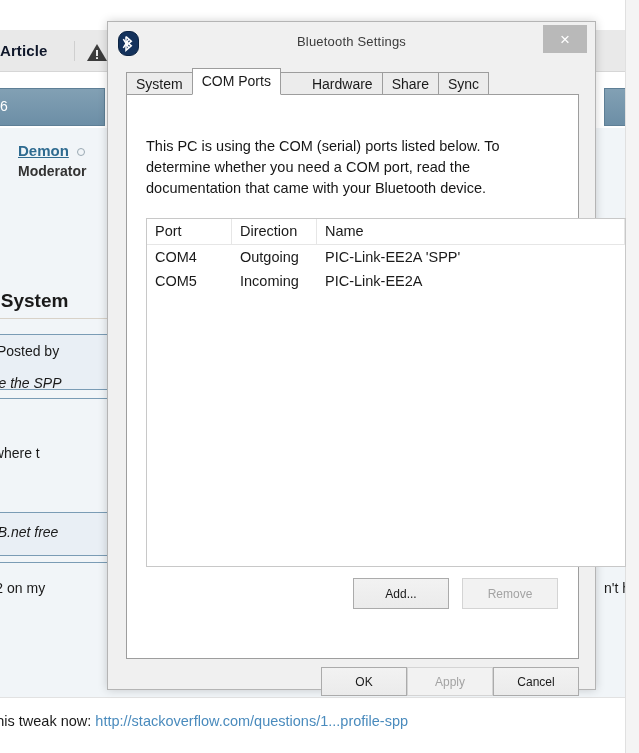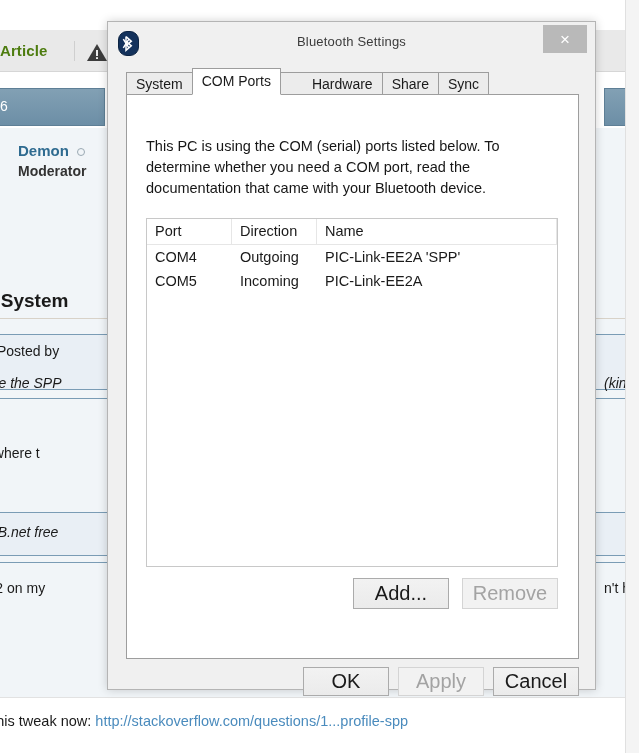--- a/index.html
+++ b/index.html
@@ -29,21 +29,21 @@
     width: 639px; height: 42px;
     background: #e9e9e9;
     border-bottom: 1px solid #d6d6d6;
     box-sizing: border-box;
   }
   .bg-topbar-label {
     position: absolute;
     left: 0px; top: 42px;
     font-size: 15px;
     font-weight: bold;
-    color: #4d7c0f;
+    color: #0f172a;
     letter-spacing: 0.1px;
   }
   .bg-topbar-sep {
     position: absolute;
     left: 74px; top: 41px;
     width: 1px; height: 20px;
     background: #cfcfcf;
   }
   .warn-icon {
     position: absolute;
@@ -89,20 +89,21 @@
     left: 0; top: 126px;
     width: 639px; height: 2px;
     background: #ffffff;
   }
   .bg-username {
     position: absolute;
     left: 18px; top: 142px;
     font-size: 15px;
     font-weight: bold;
     color: #2f6b90;
+    text-decoration: underline;
   }
   .bg-user-dot {
     position: absolute;
     left: 77px; top: 148px;
     width: 8px; height: 8px;
     border: 1px solid #9aa9b3;
     border-radius: 50%;
     background: #f1f5f8;
     box-sizing: border-box;
   }
@@ -273,21 +274,21 @@
     position: absolute;
     left: 19px; top: 41px;
     width: 400px;
     font-size: 14.5px;
     color: #161616;
     line-height: 21px;
   }
   .listbox {
     position: absolute;
     left: 19px; top: 123px;
-    width: 412px; height: 349px;
+    width: 480px; height: 349px;
     border: 1px solid #c8c8c8;
     background: #ffffff;
     box-sizing: border-box;
     overflow: hidden;
   }
   .lb-header {
     display: flex;
     height: 25px;
     border-bottom: 1px solid #e6e6e6;
     background: #ffffff;
@@ -322,42 +323,41 @@
     position: absolute;
     left: 19px; top: 483px;
     width: 412px;
     display: flex;
     justify-content: flex-end;
     gap: 13px;
   }
   .btn {
     width: 96px;
     height: 31px;
-    font-size: 20px;
+    font-size: 12px;
     font-family: "Liberation Sans", sans-serif;
     color: #1a1a1a;
     background: linear-gradient(to bottom, #f2f2f2 0%, #ebebeb 100%);
     border: 1px solid #ababab;
     box-sizing: border-box;
     cursor: pointer;
     padding: 0;
   }
   .btn.disabled {
     color: #a3a3a3;
     background: #f2f2f2;
     border-color: #d4d4d4;
     cursor: default;
   }
   .footer-btns {
     position: absolute;
     left: 18px; top: 645px;
     width: 453px;
     display: flex;
     justify-content: flex-end;
-    gap: 9px;
   }
   .footer-btns .btn { width: 86px; height: 29px; }
 </style>
 </head>
 <body>
 
 <div id="bg-page">
 
   <div class="bg-topbar"></div>
   <div class="bg-topbar-label">Article</div>

